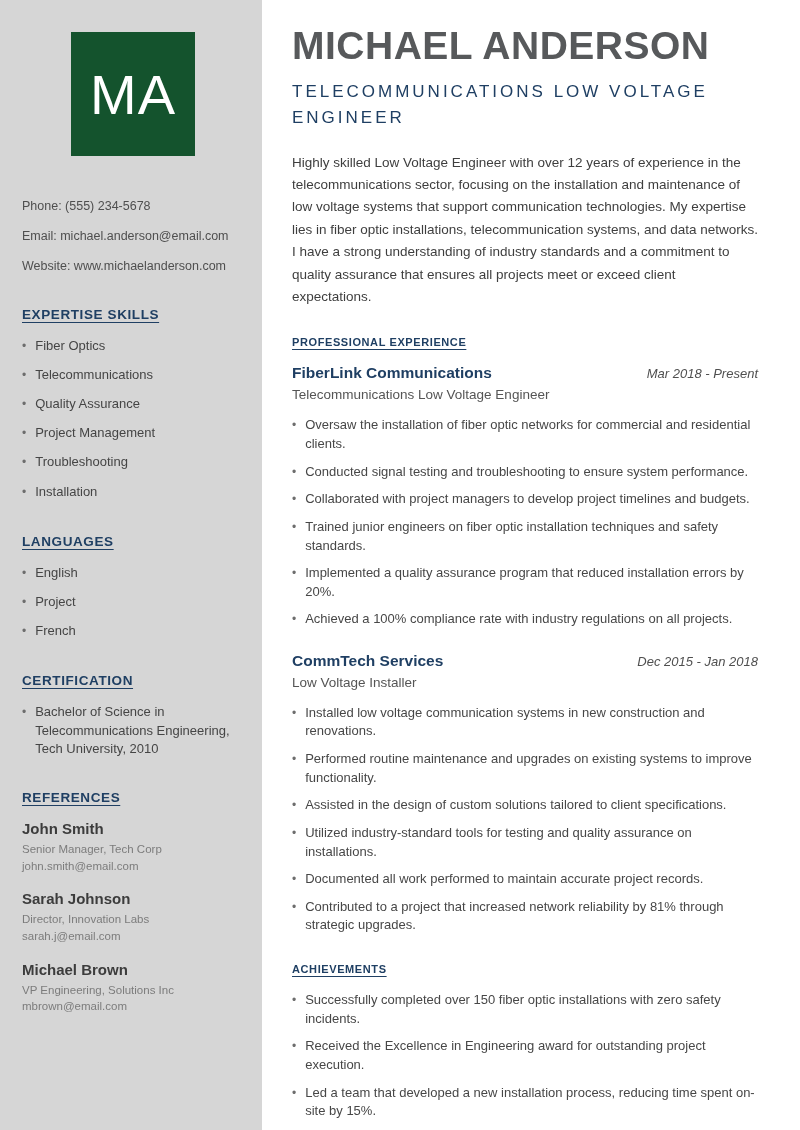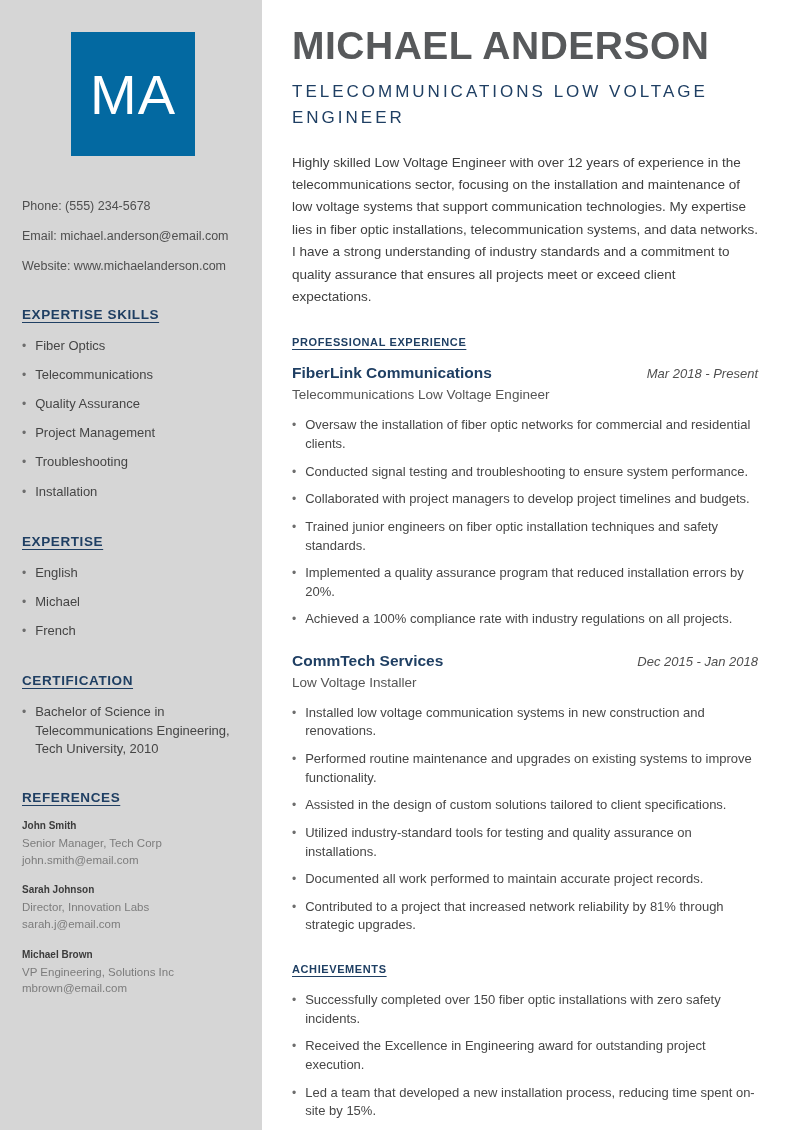--- a/index.html
+++ b/index.html
@@ -15,21 +15,21 @@
   }
 
   
   .sidebar {
     width: 262px; min-width: 262px;
     background: #d6d6d6;
     padding: 30px 18px 30px 22px;
   }
   .avatar {
     width: 124px; height: 124px;
-    background: #0369a1;
+    background: #14532d;
     color: #ffffff;
     display: flex; align-items: center; justify-content: center;
     font-size: 56px; font-weight: 400; letter-spacing: 1px;
     margin: 2px auto 42px auto;
   }
   .contact-item {
     font-size: 12.5px; color: #4f4f4f;
     margin-bottom: 13px; line-height: 1.35;
     word-break: break-word;
   }
@@ -44,21 +44,21 @@
   .side-list .s-item {
     display: flex;
     font-size: 13px; color: #454545;
     margin-bottom: 10px; line-height: 1.4;
   }
   .side-list .dot, .bullets .dot {
     color: #6d6d6d; margin-right: 9px; flex: 0 0 auto;
     font-size: 12px; line-height: 1.6;
   }
   .ref { margin-bottom: 16px; }
-  .ref-name { font-size: 10px; font-weight: 700; color: #3c3c3c; margin-bottom: 4px; }
+  .ref-name { font-size: 15px; font-weight: 700; color: #3c3c3c; margin-bottom: 4px; }
   .ref-title, .ref-email { font-size: 11.5px; color: #7c7c7c; line-height: 1.45; }
 
   
   .main {
     flex: 1;
     padding: 26px 42px 20px 30px;
   }
   .name {
     font-size: 39px; font-weight: 700;
     color: #57595b; letter-spacing: 0.5px;
@@ -138,29 +138,29 @@
         <div class="s-item">
         <span class="dot">•</span>
         <span>Troubleshooting</span>
       </div>
         <div class="s-item">
         <span class="dot">•</span>
         <span>Installation</span>
       </div>
       </div>
 
-    <h2 class="side-heading">EXPERTISE</h2>
+    <h2 class="side-heading">LANGUAGES</h2>
     <div class="side-list">
         <div class="s-item">
         <span class="dot">•</span>
         <span>English</span>
       </div>
         <div class="s-item">
         <span class="dot">•</span>
-        <span>Michael</span>
+        <span>Project</span>
       </div>
         <div class="s-item">
         <span class="dot">•</span>
         <span>French</span>
       </div>
       </div>
 
     <h2 class="side-heading">CERTIFICATION</h2>
     <div class="side-list">
         <div class="s-item">

